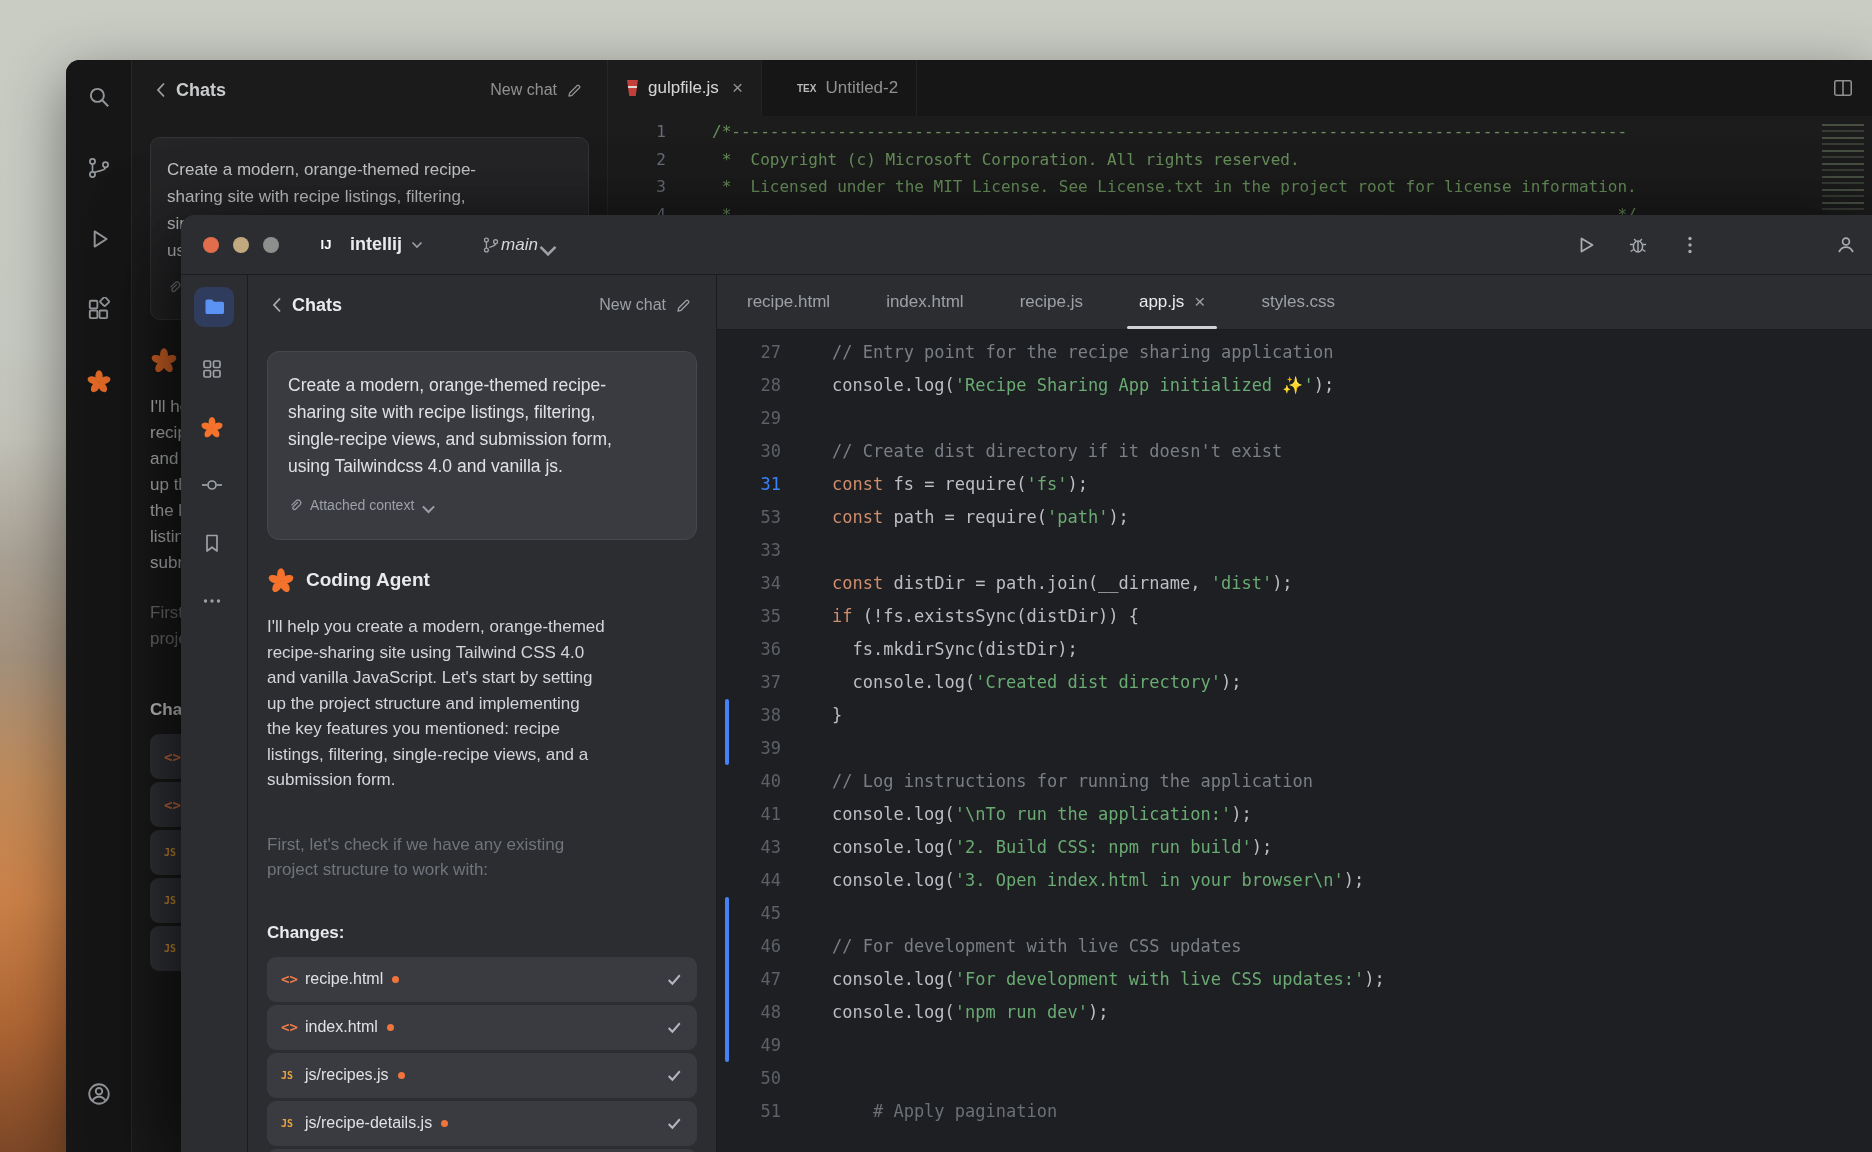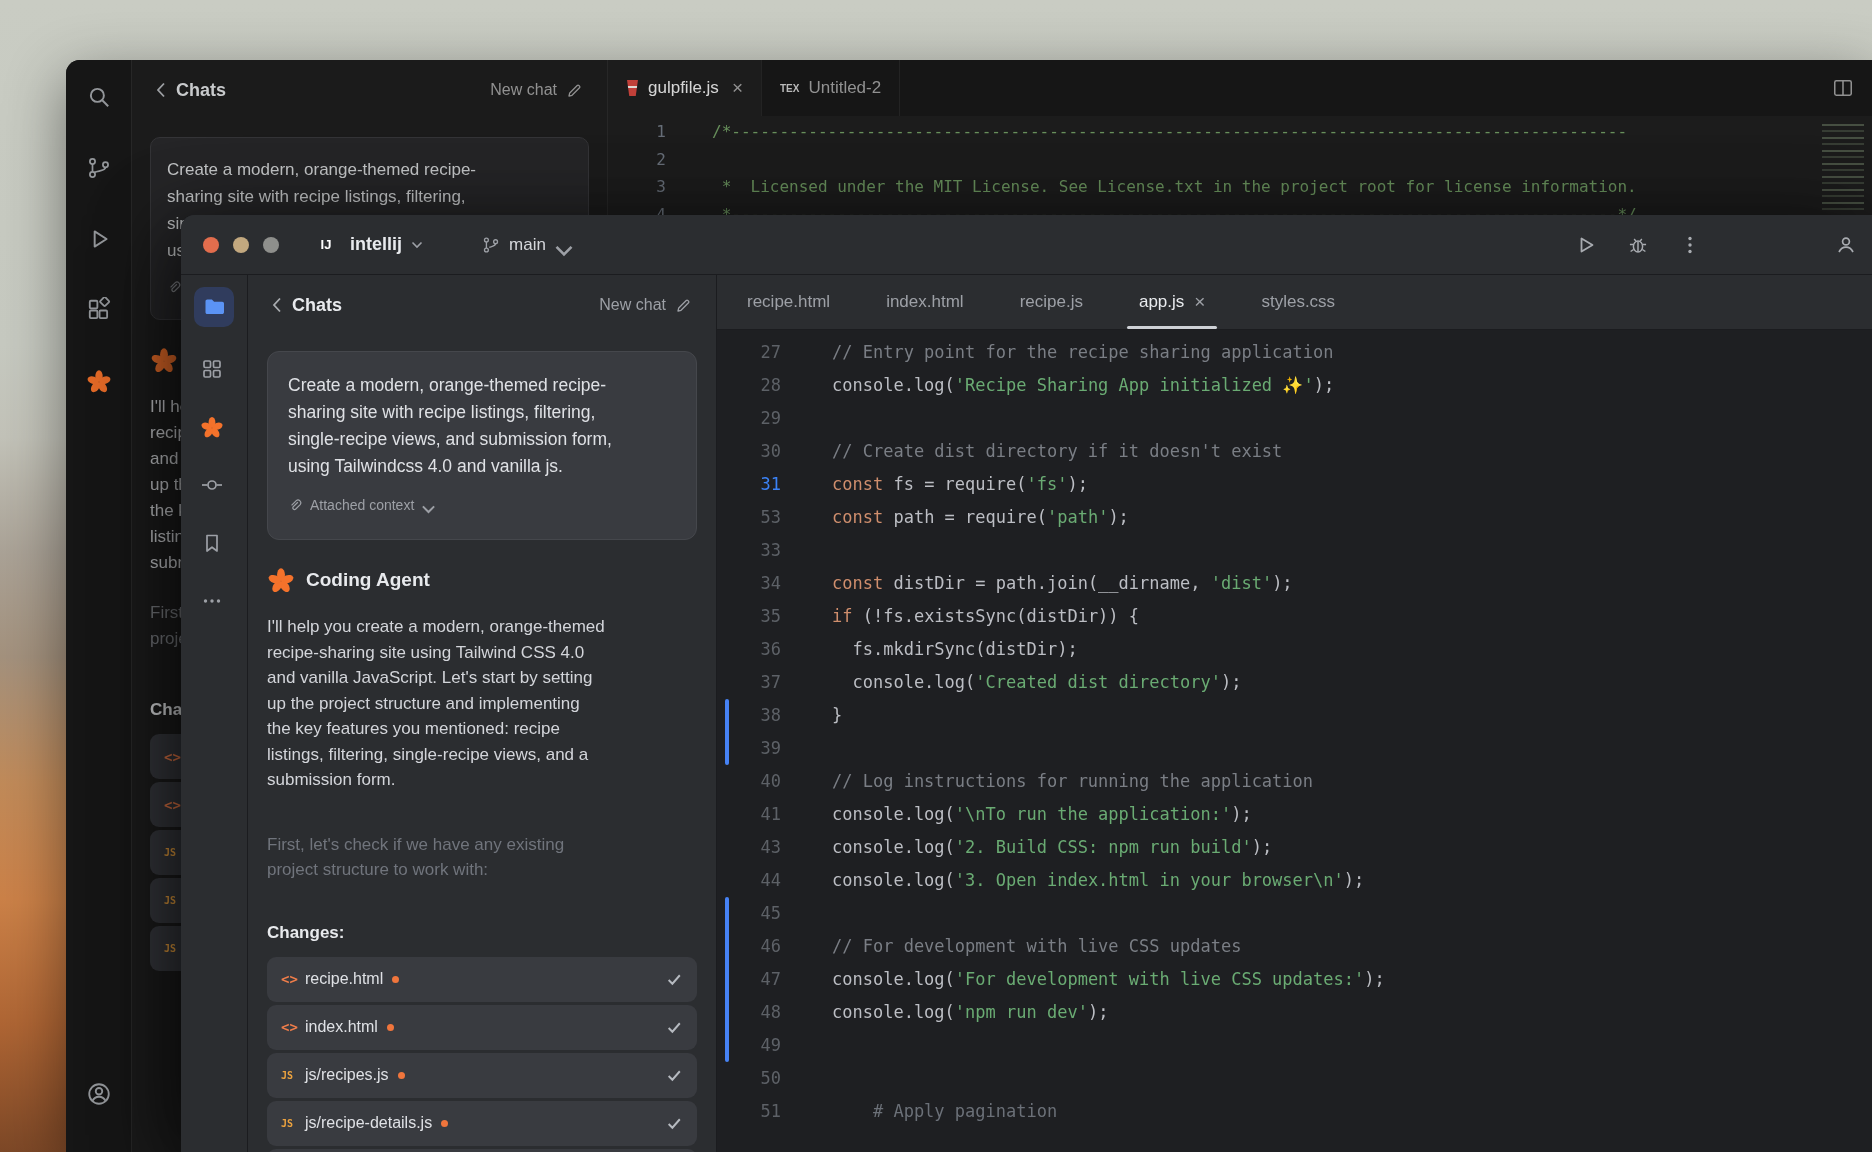--- a/index.html
+++ b/index.html
@@ -40,21 +40,21 @@
   .bw-tabs { height:56px; background:#181818; display:flex; align-items:stretch; flex:none; }
   .bw-tabs .tab { display:flex; align-items:center; gap:9px; padding:0 18px; font-size:17px;
     color:#9d9d9d; background:#181818; border-right:1px solid #262626; }
   .bw-tabs .tab.active { background:#1f1f1f; color:#e6e6e6; }
   .bw-tabs .tabclose { color:#9d9d9d; font-size:19px; margin-left:4px; }
   .bw-tabs .tab-actions { margin-left:auto; display:flex; align-items:center; margin-right:18px; color:#9d9d9d; }
   .bw-tabs .tab-actions svg { width:22px; height:22px; }
   .tabicon-gulp { width:13px; height:16px; display:inline-block;
     background:linear-gradient(#d0453e 0 38%,#f3e9e2 38% 52%,#d0453e 52% 100%);
     clip-path:polygon(8% 0,92% 0,75% 100%,25% 100%); }
-  .tabicon-tex { font-size:10px; color:#c8c8c8; letter-spacing:0; font-weight:700; }
+  .tabicon-tex { font-size:10px; color:#c8c8c8; letter-spacing:0; font-weight:700;margin-left:17px; }
 
   .bw-code { flex:1; position:relative; background:#1f1f1f; padding-top:2px;
     font-family:"DejaVu Sans Mono", monospace; font-size:16px; line-height:27.5px; overflow:hidden; }
   .bw-code .cl { display:flex; white-space:pre; }
   .bw-code .ln { width:70px; padding-right:12px; text-align:right; color:#6e7681; flex:none; }
   .bw-code .lt { margin-left:34px; }
   .bw-minimap { position:absolute; right:8px; top:8px; width:42px; height:150px; opacity:.85;
     background:repeating-linear-gradient(180deg, rgba(128,148,118,.55) 0 2px, transparent 2px 6px, rgba(128,148,118,.35) 6px 8px, transparent 8px 13px); }
   .back-window .dimmer { position:absolute; inset:0; background:rgba(0,0,0,.07); pointer-events:none; }
 
@@ -64,21 +64,21 @@
     box-shadow:-18px 6px 70px rgba(0,0,0,.4), 0 28px 90px rgba(0,0,0,.55); }
   .fw-titlebar { height:60px; flex:none; display:flex; align-items:center; padding-left:22px; background:#2b2d30; border-bottom:1px solid #1b1c1f;text-align:right; }
   .traffic { display:flex; gap:14px; align-items:center; }
   .light { width:16px; height:16px; border-radius:50%; }
   .fw-app { margin-left:32px; display:flex; align-items:center; gap:9px; }
   .app-badge { width:30px; height:30px; border-radius:7px; display:flex; align-items:center; justify-content:center;
     background:linear-gradient(135deg,#f97a12 0%,#e044c9b 45%,#0b68f7 100%); color:#fff; font-size:13px; font-weight:700; }
   .app-name { color:#e8eaed; font-size:18px; font-weight:600; }
   .chev { color:#9da0a6; width:12px; height:8px; display:inline-block; }
   .chev svg, .chat-back svg { width:100%; height:100%; display:block; }
-  .fw-branch { margin-left:58px; display:flex; align-items:center; gap:8px; color:#9da0a6; }
+  .fw-branch { margin-left:58px; display:flex; align-items:center; color:#9da0a6;font-style:italic; }
   .fw-branch svg { width:20px; height:20px; }
   .branch-name { color:#d5d7db; font-size:17px; }
   .fw-tb-right { margin-left:auto; display:flex; align-items:center; gap:28px; color:#a8abb0; }
   .fw-tb-right .tb-icon { width:24px; height:24px; }
   .fw-tb-right .tb-icon svg { width:24px; height:24px; display:block; }
   .tb-user { margin-left:104px; margin-right:14px; }
 
   .fw-body { flex:1; display:flex; min-height:0; }
   .fw-stripe { width:67px; flex:none; background:#2b2d30; border-right:1px solid #1b1c1f;
     display:flex; flex-direction:column; align-items:center; padding-top:12px; gap:30px; }
@@ -330,21 +330,21 @@
           <span class="tab-actions">
             <svg viewBox="0 0 20 20" fill="none" stroke="currentColor" stroke-width="1.4">
               <rect x="2.5" y="3.5" width="15" height="13" rx="1.5"></rect>
               <line x1="10" y1="3.5" x2="10" y2="16.5"></line>
             </svg>
           </span>
         </div>
       <div class="bw-code">
         <div id="bw-code-lines">
             <div class="cl"><span class="ln">1</span><span class="lt"><span class="tk-c">/*---------------------------------------------------------------------------------------------</span></span></div>
-            <div class="cl"><span class="ln">2</span></div>
+            <div class="cl"><span class="ln">2</span><span class="lt"><span class="tk-c"> *  Copyright (c) Microsoft Corporation. All rights reserved.</span></span></div>
             <div class="cl"><span class="ln">3</span><span class="lt"><span class="tk-c"> *  Licensed under the MIT License. See License.txt in the project root for license information.</span></span></div>
             <div class="cl"><span class="ln">4</span><span class="lt"><span class="tk-c"> *--------------------------------------------------------------------------------------------*/</span></span></div>
           </div>
         <div class="bw-minimap"></div>
       </div>
     </div>
     <div class="dimmer"></div>
   </div>
 
   <div class="front-window">

